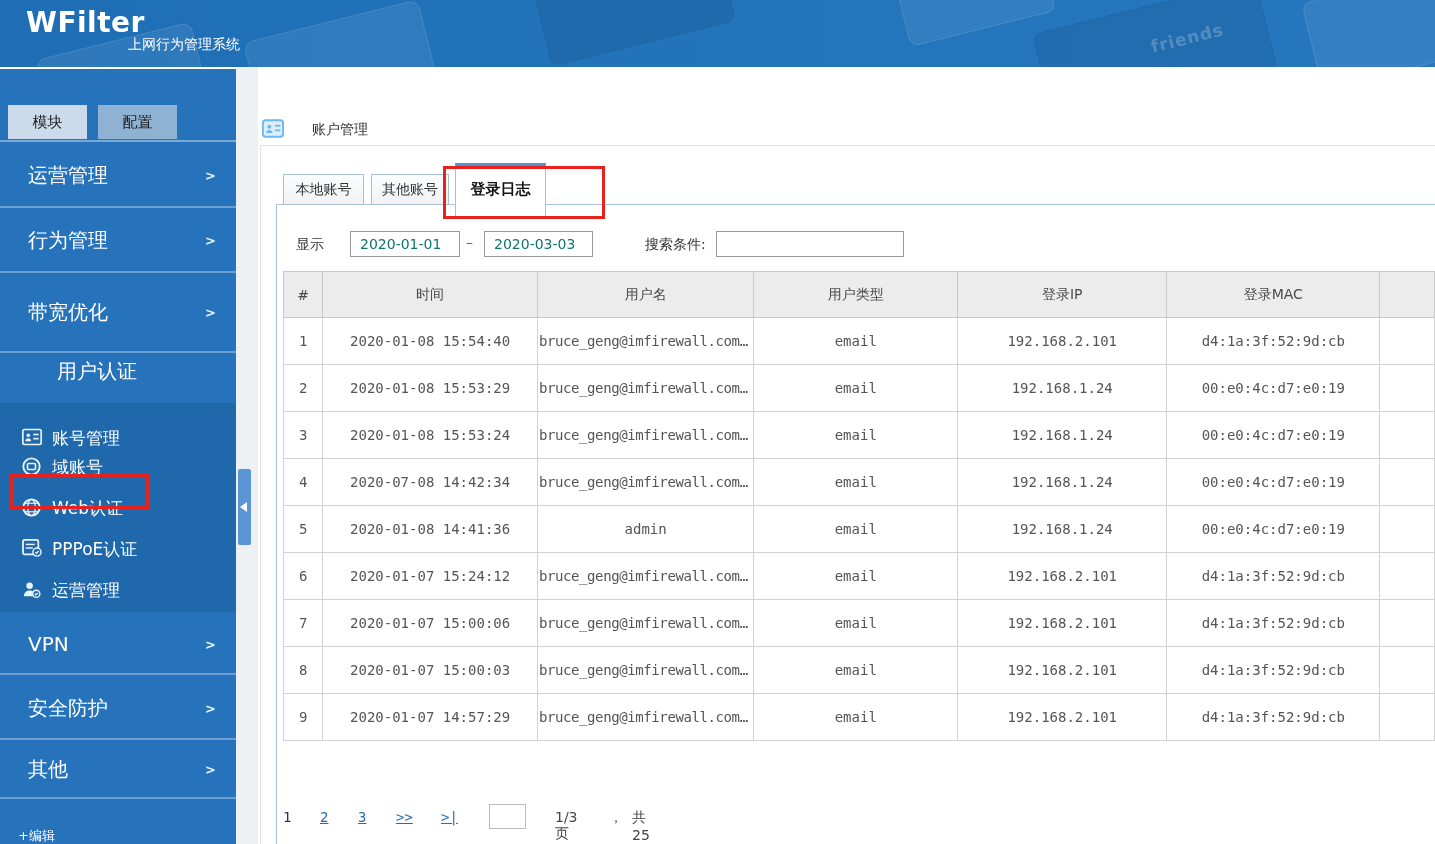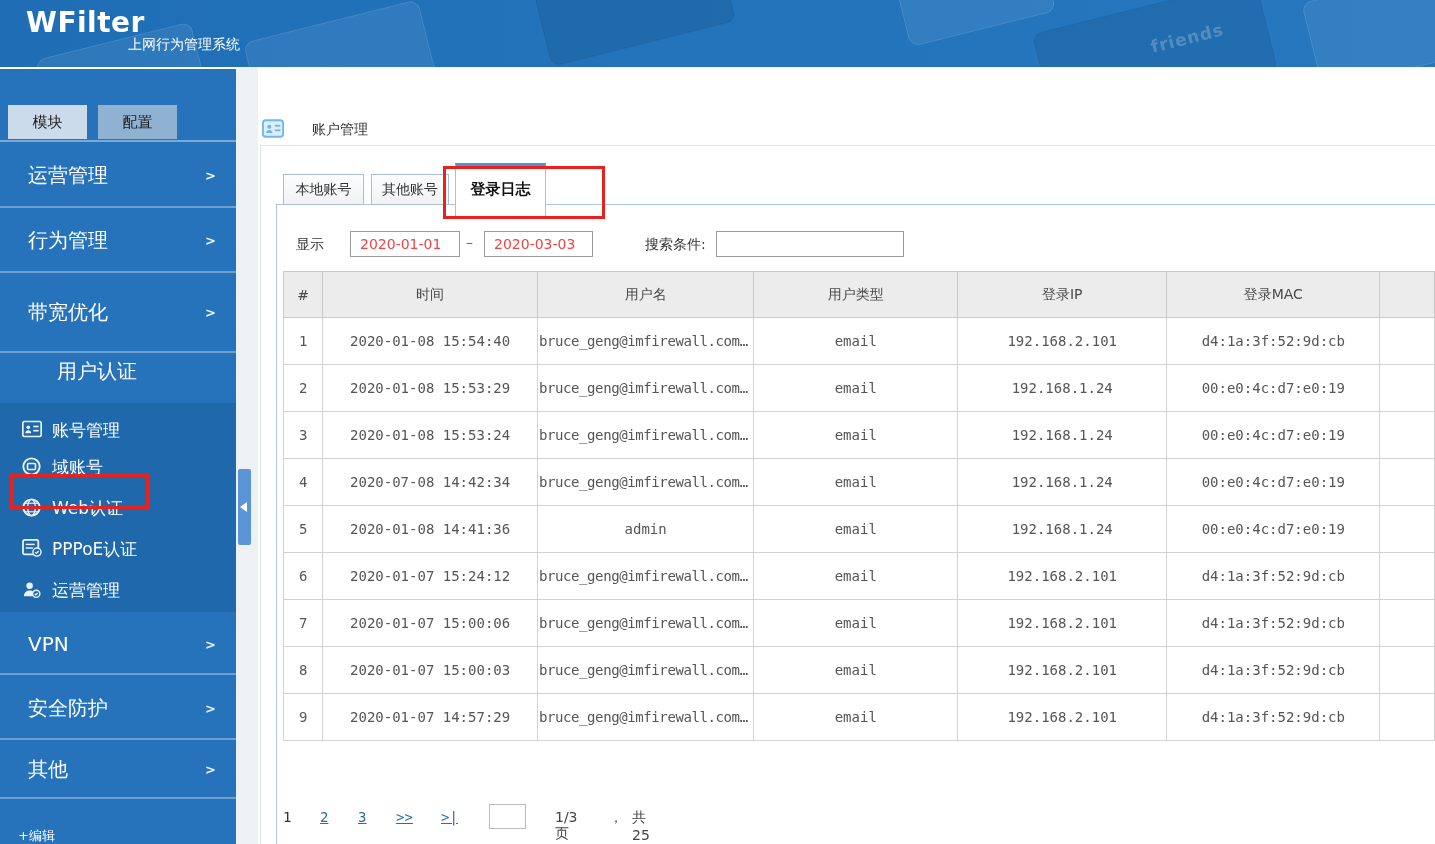--- a/index.html
+++ b/index.html
@@ -69,21 +69,21 @@
   
   .anno { position:absolute; border:3px solid #e8211d; z-index:20; pointer-events:none; }
   .anno-tab { left:443px; top:166px; width:162px; height:53px; }
   .anno-side { left:10px; top:405px; width:139px; height:35px; }
   
   .flt-label { position:absolute; top:236px; font-size:14px; color:#333; }
   .flt-show { left:296px; }
   .flt-search { left:645px; }
   .flt-dash { position:absolute; left:466px; top:234px; font-size:14px; color:#666; }
   .date-input { position:absolute; top:231px; height:26px; border:1px solid #9a9a9a;
-    background:#fff; font-size:14px; color:#ef4444; padding:0 16px 0 9px;
+    background:#fff; font-size:14px; color:#0f766e; padding:0 16px 0 9px;
     font-family:"DejaVu Sans","Liberation Sans",sans-serif; }
   .date-from { left:350px; width:110px; }
   .date-to { left:484px; width:109px; }
   .search-input { position:absolute; left:716px; top:231px; width:188px; height:26px;
     border:1px solid #9a9a9a; background:#fff; font-size:14px; padding:0 6px; }
   
   .log-table { position:absolute; left:283px; top:271px; border-collapse:collapse;
     table-layout:fixed; }
   .log-table th { height:46px; background:#ececec; border:1px solid #c9c9c9;
     font-size:14px; font-weight:normal; color:#4a4a4a; text-align:center; }
@@ -133,21 +133,21 @@
   <div class="nav-item" style="top:204px;height:80px;">
     <span class="lbl">带宽优化</span>
     <span class="arr">&gt;</span>
   </div>
   <div class="nav-item" style="top:269px;height:65px;border-bottom:none;margin-left:29px;">
     <span class="lbl">用户认证</span>
     <span class="arr" style="font-size:12px;">∨</span>
   </div>
 
   <div class="submenu">
-    <div class="sub-item" style="top:6px;">
+    <div class="sub-item" style="top:14px;">
       <span class="sic">
         <svg viewBox="0 0 24 20" width="20" height="18">
             <rect x="1" y="1" width="22" height="18" rx="2" fill="none" stroke="#eaf3fb" stroke-width="2"></rect>
             <circle cx="7.5" cy="8" r="2.2" fill="#eaf3fb"></circle>
             <path d="M4 15c0-2.2 2-3.4 3.5-3.4S11 12.8 11 15z" fill="#eaf3fb"></path>
             <line x1="13.5" y1="7" x2="20" y2="7" stroke="#eaf3fb" stroke-width="2"></line>
             <line x1="13.5" y1="12" x2="20" y2="12" stroke="#eaf3fb" stroke-width="2"></line>
           </svg>
       </span>
       <span class="slbl">账号管理</span>

